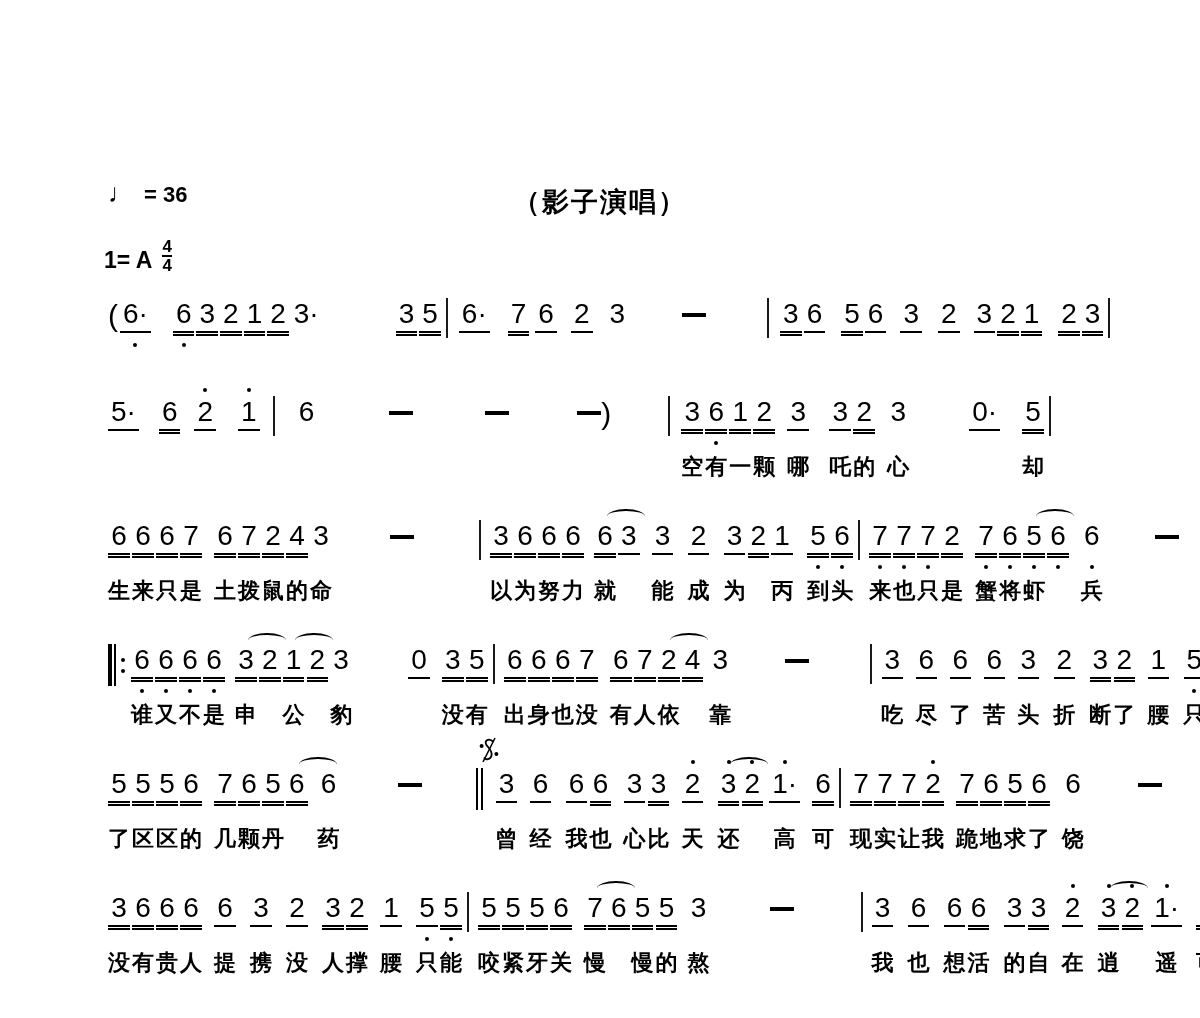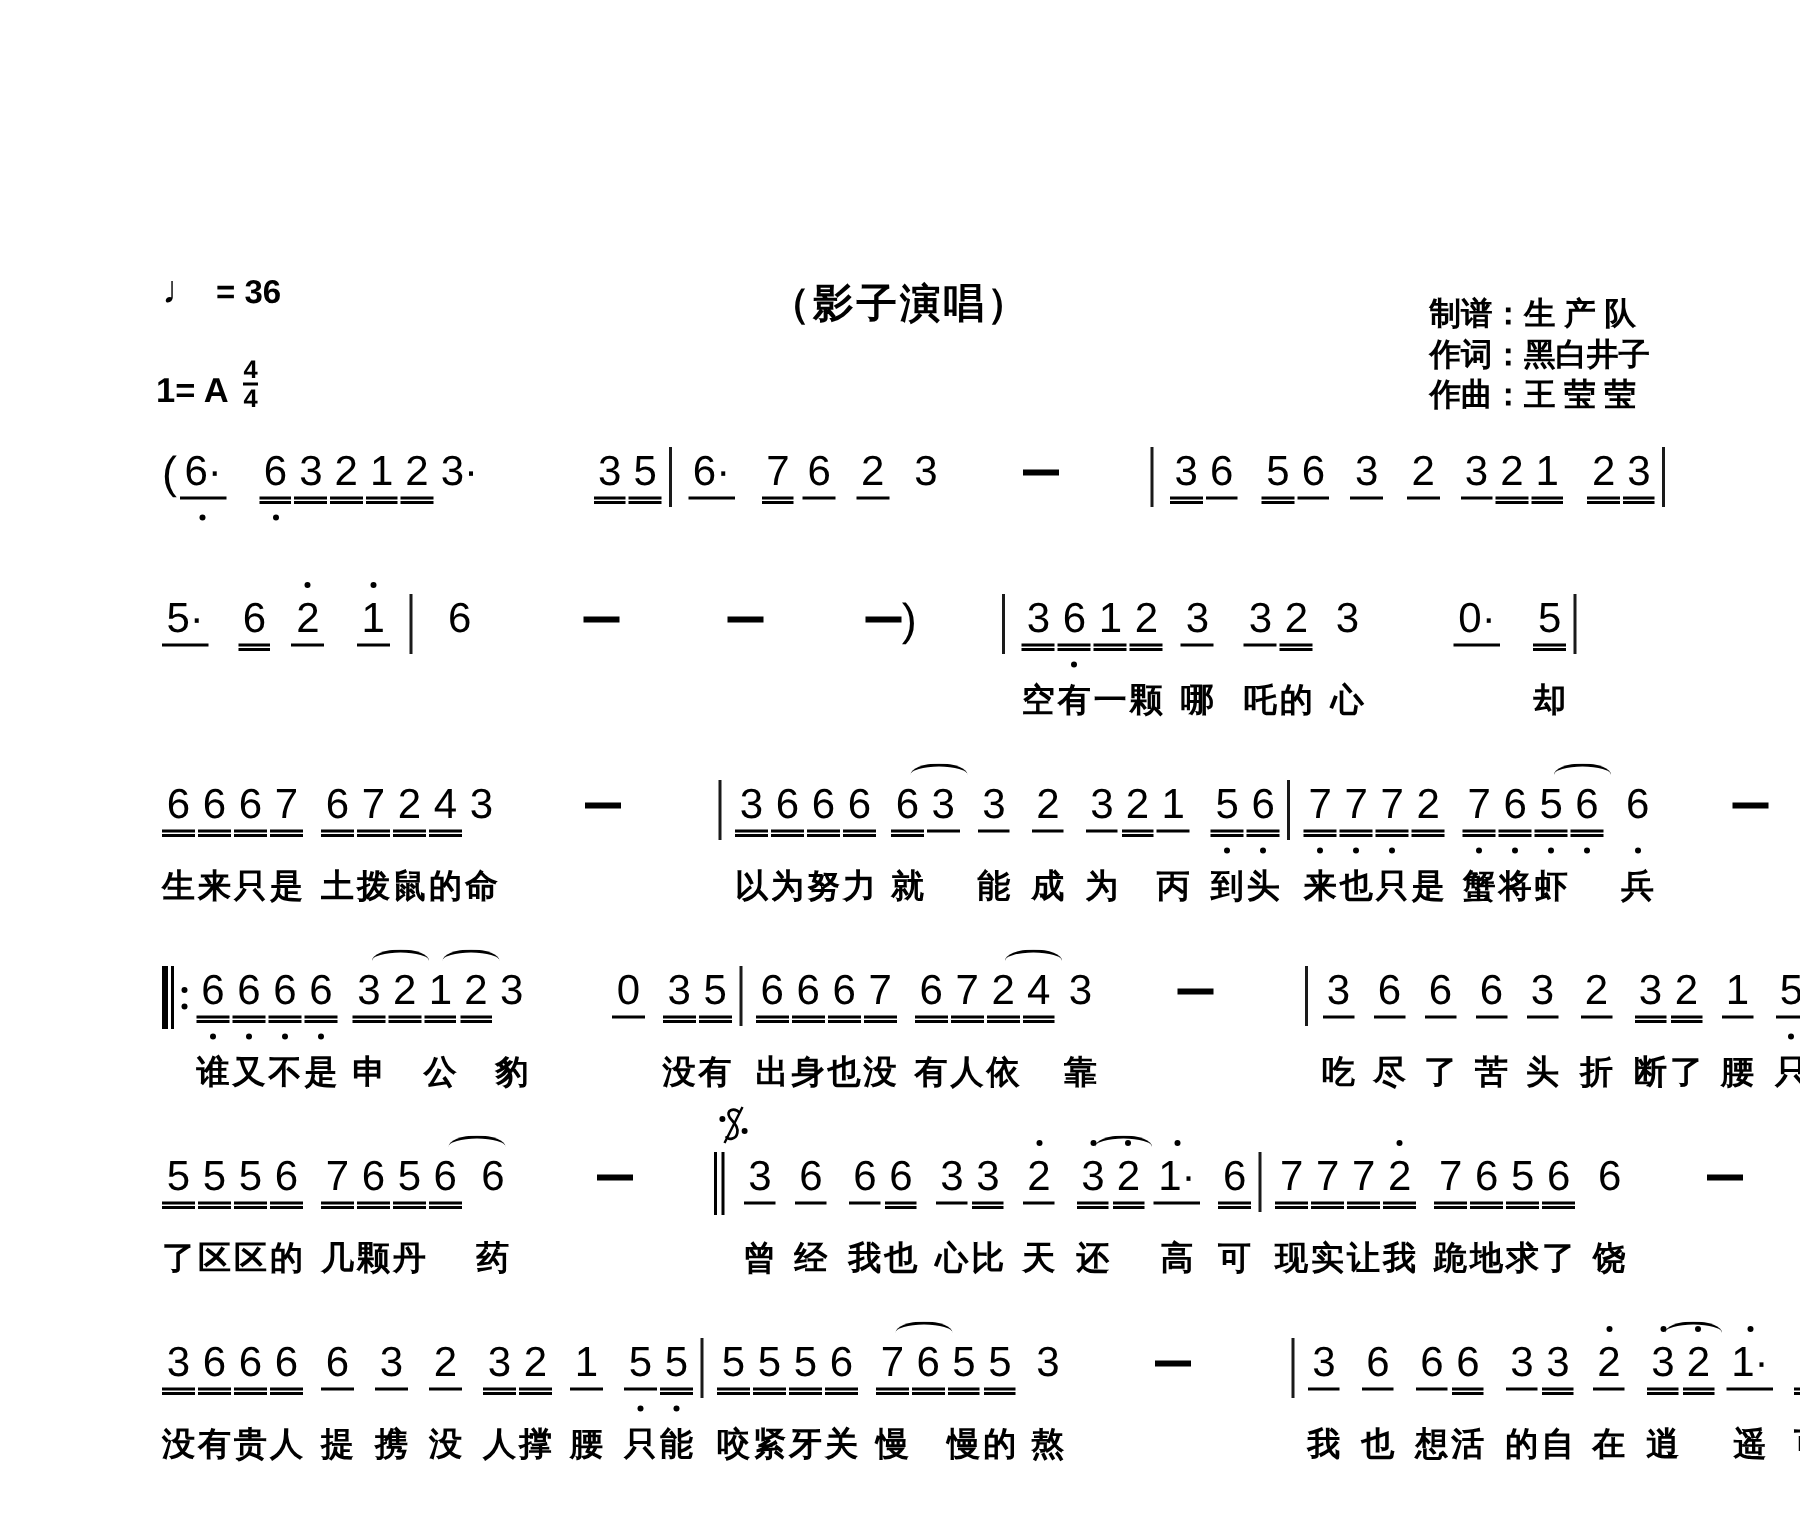--- a/index.html
+++ b/index.html
@@ -65,25 +65,20 @@
     <div class="tempo">
       <span class="qnote">♩</span><span>=  36</span>
     </div>
     <div class="keysig">
       <span>1= A</span>
       <span class="frac">
         <span class="ft">4</span>
         <span class="fb">4</span>
       </span>
     </div>
-    <div class="credits">
-      <div>制谱：生 产 队</div>
-      <div>作词：黑白井子</div>
-      <div>作曲：王 莹 莹</div>
-    </div>
   </div>
 
   <div class="score" id="score">
       <div class="m-line no-lyr">
         <div class="cell">
           <div class="note">
             <span class="paren">(</span>
           </div>
           <div class="lyr"></div>
         </div>

